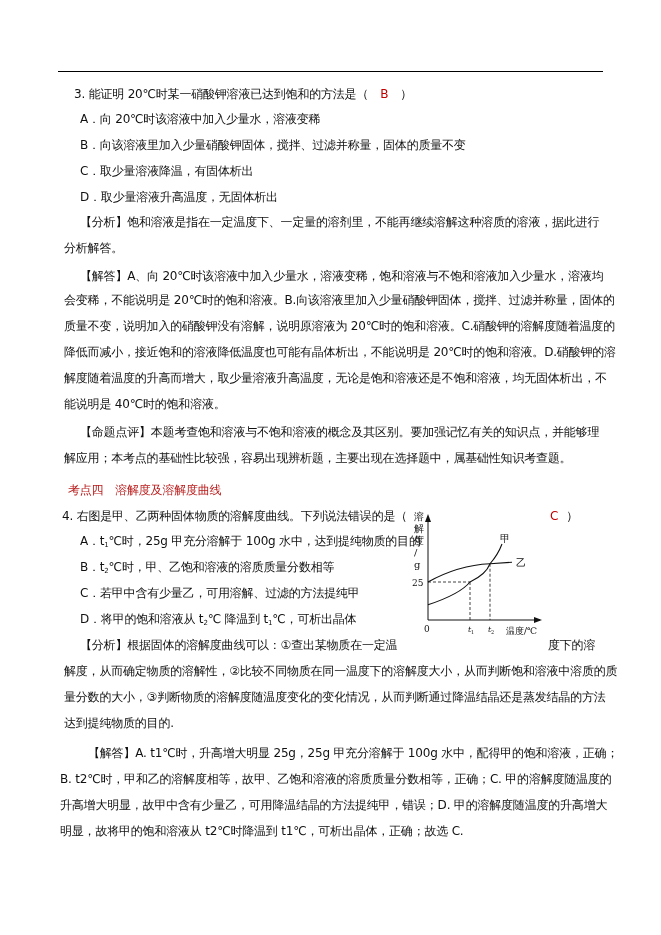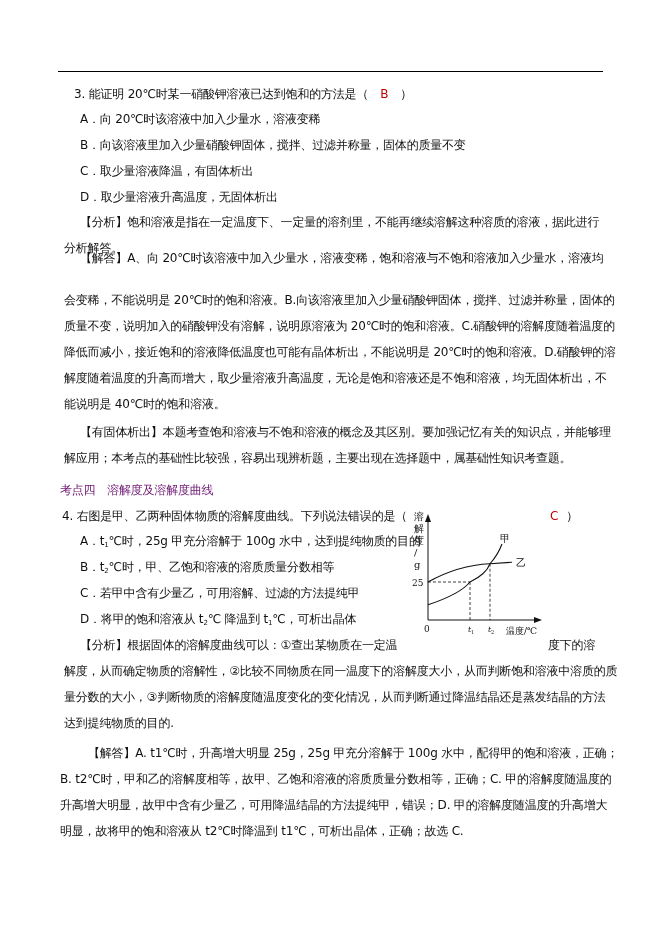--- a/index.html
+++ b/index.html
@@ -1,49 +1,49 @@
 <!DOCTYPE html>
 <html><head>
 <meta charset="utf-8">
 <style>
   html, body { margin: 0; padding: 0; background: #ffffff; }
   body { width: 661px; height: 935px; position: relative; overflow: hidden;
          font-family: "DejaVu Sans", sans-serif; color: #111; font-size: 12px; }
   .rule { position: absolute; left: 58px; top: 71px; width: 545px; height: 1px; background: #000; }
   .line { position: absolute; white-space: nowrap; font-size: 12px; line-height: 16px; letter-spacing: -0.2px; }
   .red { color: #c00000; }
-  .magenta { color: #701a75; }
+  .magenta { color: #b91c1c; margin-left: 8px; }
   .sub { font-size: 7px; vertical-align: -2px; }
   .chart { position: absolute; left: 412px; top: 508px; width: 148px; height: 136px; }
   .chart text { font-family: "DejaVu Serif", serif; fill: #111; }
 </style>
 </head>
 <body>
 
 <div class="rule"></div>
 
 <div class="line" style="left:74px;top:86px;">
   <span>3. 能证明 20℃时某一硝酸钾溶液已达到饱和的方法是（</span><span style="display:inline-block;width:12px"></span><span class="red">B</span><span style="display:inline-block;width:12px"></span><span>）</span>
 </div>
 <div class="line" style="left:80px;top:111px;">A．向 20℃时该溶液中加入少量水，溶液变稀</div>
 <div class="line" style="left:80px;top:137px;">B．向该溶液里加入少量硝酸钾固体，搅拌、过滤并称量，固体的质量不变</div>
 <div class="line" style="left:80px;top:163px;">C．取少量溶液降温，有固体析出</div>
 <div class="line" style="left:80px;top:189px;">D．取少量溶液升高温度，无固体析出</div>
 
 <div class="line" style="left:80px;top:214px;">【分析】饱和溶液是指在一定温度下、一定量的溶剂里，不能再继续溶解这种溶质的溶液，据此进行</div>
 <div class="line" style="left:64px;top:240px;">分析解答。</div>
 
-<div class="line" style="left:80px;top:250px;">【解答】A、向 20℃时该溶液中加入少量水，溶液变稀，饱和溶液与不饱和溶液加入少量水，溶液均</div>
+<div class="line" style="left:80px;top:268px;">【解答】A、向 20℃时该溶液中加入少量水，溶液变稀，饱和溶液与不饱和溶液加入少量水，溶液均</div>
 <div class="line" style="left:64px;top:292px;">会变稀，不能说明是 20℃时的饱和溶液。B.向该溶液里加入少量硝酸钾固体，搅拌、过滤并称量，固体的</div>
 <div class="line" style="left:64px;top:318px;">质量不变，说明加入的硝酸钾没有溶解，说明原溶液为 20℃时的饱和溶液。C.硝酸钾的溶解度随着温度的</div>
 <div class="line" style="left:64px;top:344px;">降低而减小，接近饱和的溶液降低温度也可能有晶体析出，不能说明是 20℃时的饱和溶液。D.硝酸钾的溶</div>
 <div class="line" style="left:64px;top:370px;">解度随着温度的升高而增大，取少量溶液升高温度，无论是饱和溶液还是不饱和溶液，均无固体析出，不</div>
 <div class="line" style="left:64px;top:396px;">能说明是 40℃时的饱和溶液。</div>
 
-<div class="line" style="left:80px;top:424px;">【有固体析出】本题考查饱和溶液与不饱和溶液的概念及其区别。要加强记忆有关的知识点，并能够理</div>
+<div class="line" style="left:80px;top:424px;">【命题点评】本题考查饱和溶液与不饱和溶液的概念及其区别。要加强记忆有关的知识点，并能够理</div>
 <div class="line" style="left:64px;top:450px;">解应用；本考点的基础性比较强，容易出现辨析题，主要出现在选择题中，属基础性知识考查题。</div>
 
 <div class="line magenta" style="left:60px;top:482px;">考点四　溶解度及溶解度曲线</div>
 
 <div class="line" style="left:62px;top:508px;">
   <span>4. 右图是甲、乙两种固体物质的溶解度曲线。下列说法错误的是（</span>
 </div>
 <div class="line" style="left:550px;top:508px;">
   <span class="red">C</span><span style="display:inline-block;width:8px"></span><span>）</span>
 </div>

